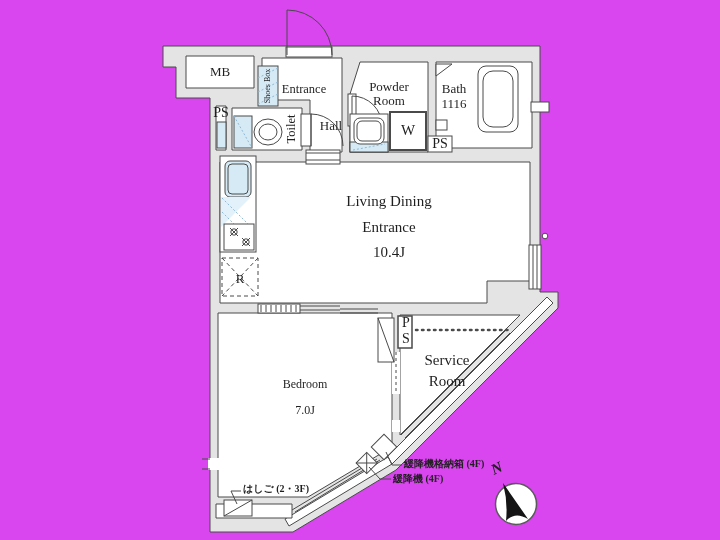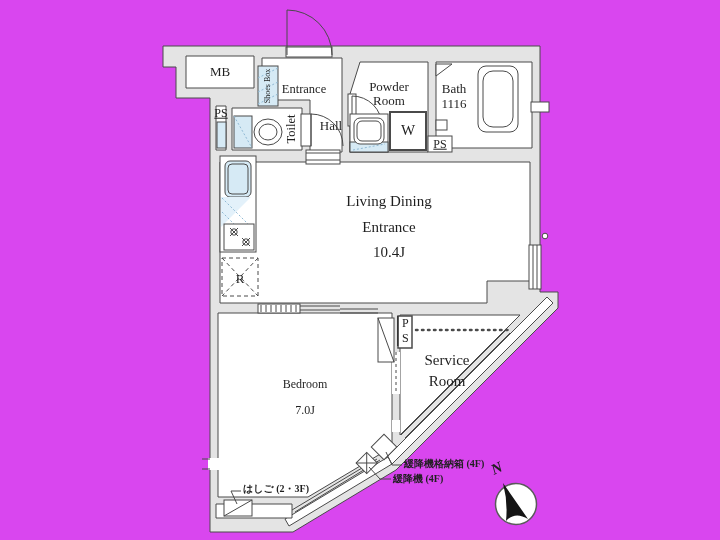--- a/index.html
+++ b/index.html
@@ -8,21 +8,21 @@
   svg{position:absolute;left:0;top:0;}
   .lbl{position:absolute;color:#1f1f1f;white-space:nowrap;
        transform:translate(-50%,-50%);line-height:1.05;text-align:center;
        font-family:"Liberation Serif","DejaVu Serif",serif;}
   .rot{transform:translate(-50%,-50%) rotate(-90deg);}
   .nrot{transform:translate(-50%,-50%) rotate(-26deg);font-style:italic;font-weight:bold;}
   .anchor{transform:none;text-align:left;}
   .wrap2{white-space:normal;width:36px;}
   .vtext{writing-mode:vertical-lr;text-orientation:upright;letter-spacing:1px;}
   .f15{font-size:15px;} .f16{font-size:12px;} .f13{font-size:13px;}
-  .f12{font-size:12.5px;} .f10{font-size:12px;text-decoration:underline;} .f8{font-size:8px;}
+  .f12{font-size:12.5px;} .f10{font-size:14px;} .f8{font-size:8px;}
   .jp{font-size:10px;font-weight:bold;}
 </style>
 </head>
 <body>
 
 <div id="stage">
 
 <svg width="720" height="540" viewBox="0 0 720 540">
 
   <g stroke="#4a4a4a" stroke-width="1">

